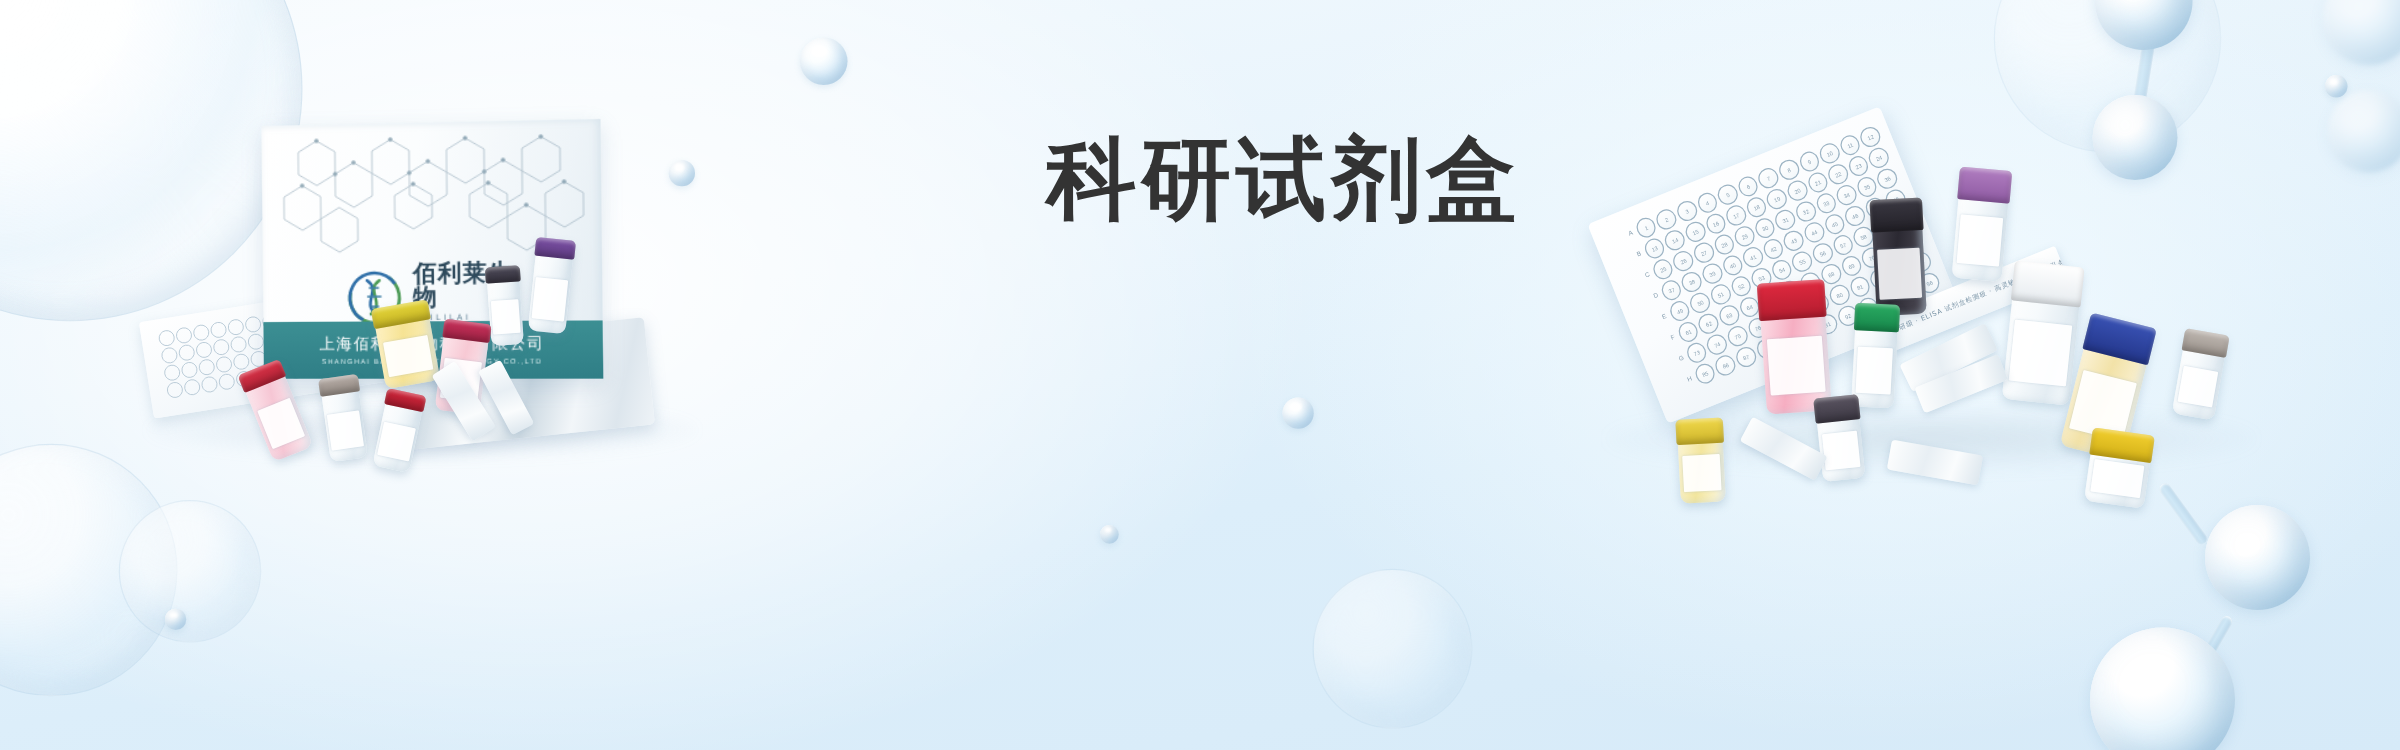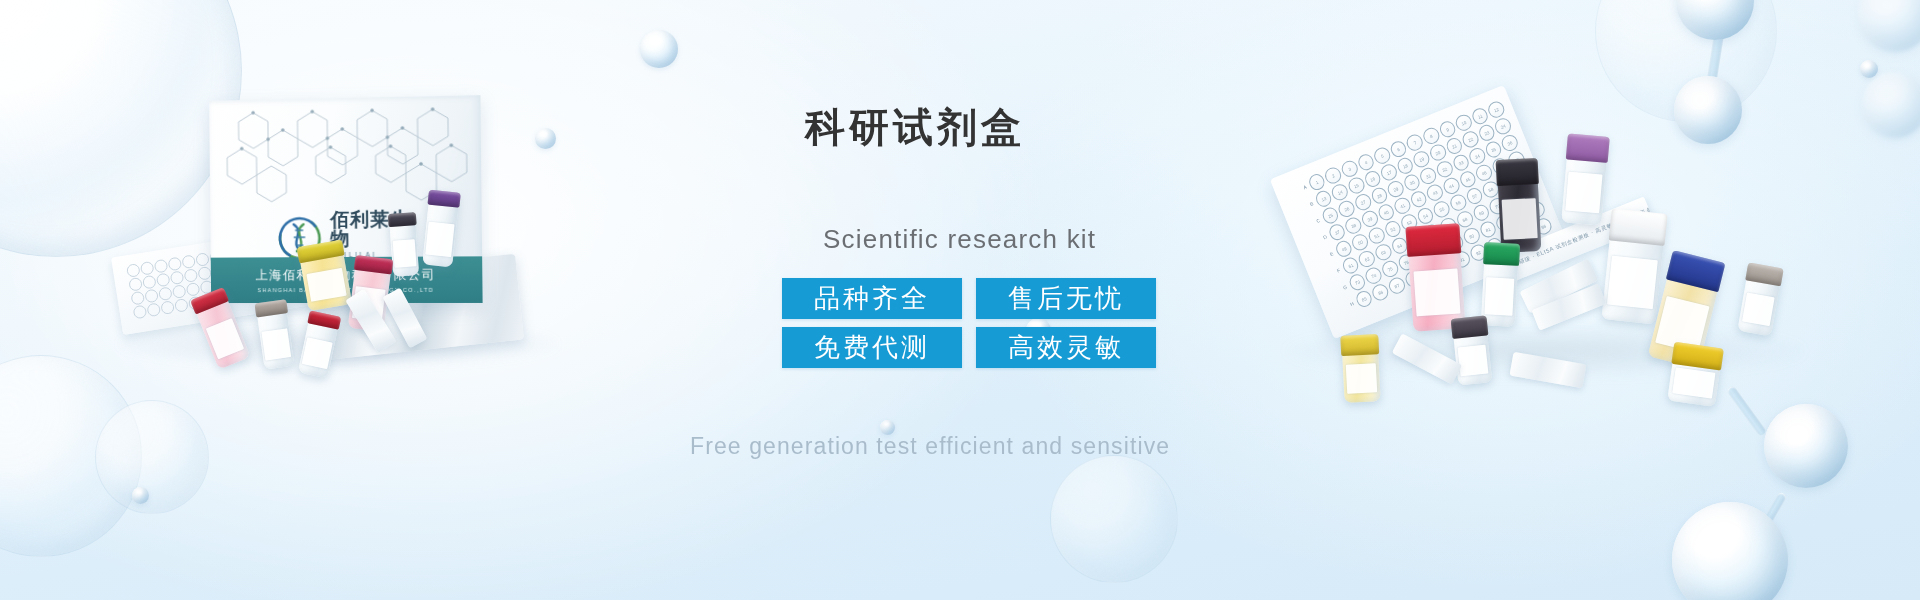--- a/index.html
+++ b/index.html
@@ -140,22 +140,22 @@
     background:radial-gradient(ellipse at 50% 50%, rgba(120,150,175,0.20) 0%, rgba(150,180,205,0.07) 55%, rgba(255,255,255,0) 78%);
     filter:blur(6px);
   }
   .ampoule{position:absolute;border-radius:3px;
            background:linear-gradient(100deg,#fdfefe 0%,#e8eff4 40%,#fafcfd 70%,#dde7ee 100%);
            box-shadow:0 2px 6px rgba(105,140,170,0.25);}
 
   
   .center{position:absolute;left:0;top:0;width:1920px;height:600px;}
   .title{
-    position:absolute;left:805px;top:107px;
-    font-size:40px;font-weight:700;color:#333333;letter-spacing:4px;
+    position:absolute;left:837px;top:107px;
+    font-size:72px;font-weight:700;color:#333333;letter-spacing:4px;
     font-family:"DejaVu Sans","Liberation Sans",sans-serif;
     line-height:1;white-space:nowrap;
   }
   .subtitle{
     position:absolute;left:823px;top:224px;
     font-size:26px;color:#6b6f73;letter-spacing:1.2px;white-space:nowrap;
     font-family:"Liberation Sans","DejaVu Sans",sans-serif;
   }
   .badges{position:absolute;left:782px;top:278px;width:392px;}
   .badge-row{display:flex;gap:14px;margin-bottom:8px;}
@@ -537,31 +537,19 @@
       <div class="lbl"></div>
     </div>
     <div class="ampoule" style="left:246px;top:154px;width:76px;height:24px;transform:rotate(-26deg);"></div>
     <div class="ampoule" style="left:258px;top:176px;width:72px;height:22px;transform:rotate(-22deg);"></div>
     <div class="ampoule" style="left:118px;top:228px;width:68px;height:22px;transform:rotate(28deg);"></div>
     <div class="ampoule" style="left:236px;top:238px;width:74px;height:24px;transform:rotate(10deg);"></div>
   </div>
 
   <div class="center">
     <div class="title">科研试剂盒</div>
-    <div class="subtitle">Scientific research kit</div>
-
-    <div class="badges">
-      <div class="badge-row">
-        <div class="badge">品种齐全</div>
-        <div class="badge">售后无忧</div>
-      </div>
-      <div class="badge-row">
-        <div class="badge">免费代测</div>
-        <div class="badge">高效灵敏</div>
-      </div>
-    </div>
+
 
     <div class="tagline">
-      <div>Free generation test efficient and sensitive</div>
     </div>
   </div>
 
 </div>
 
 </body></html>

